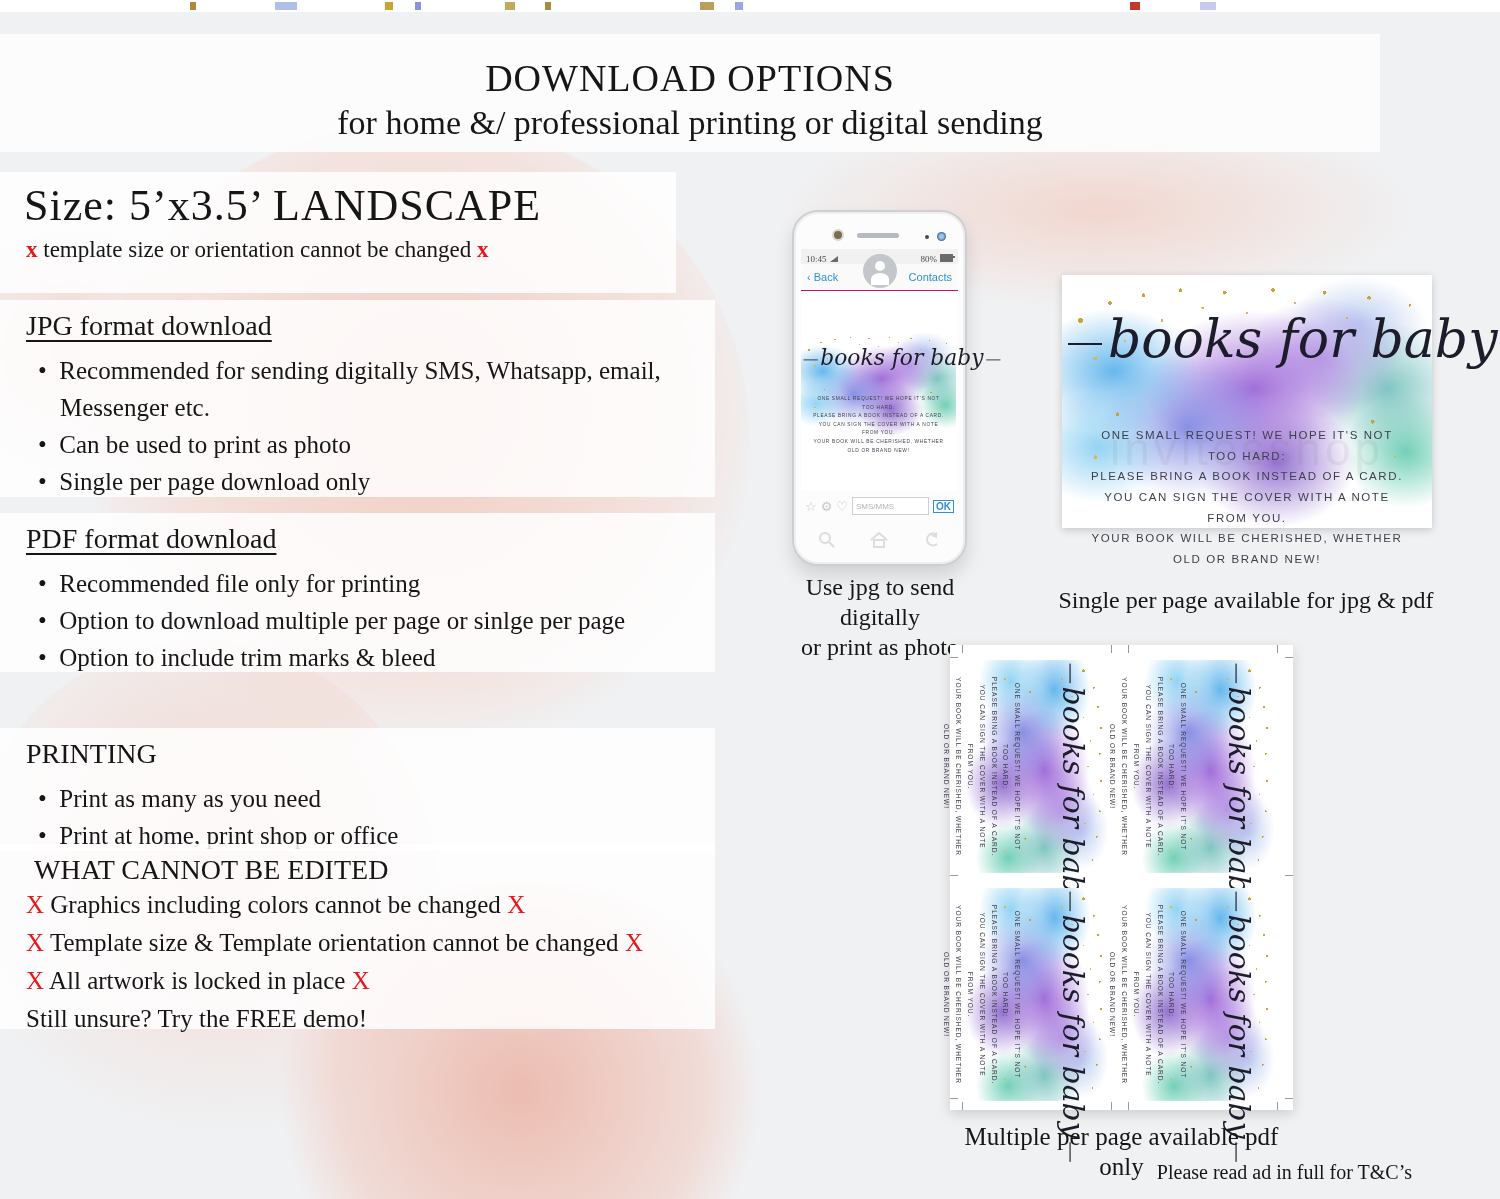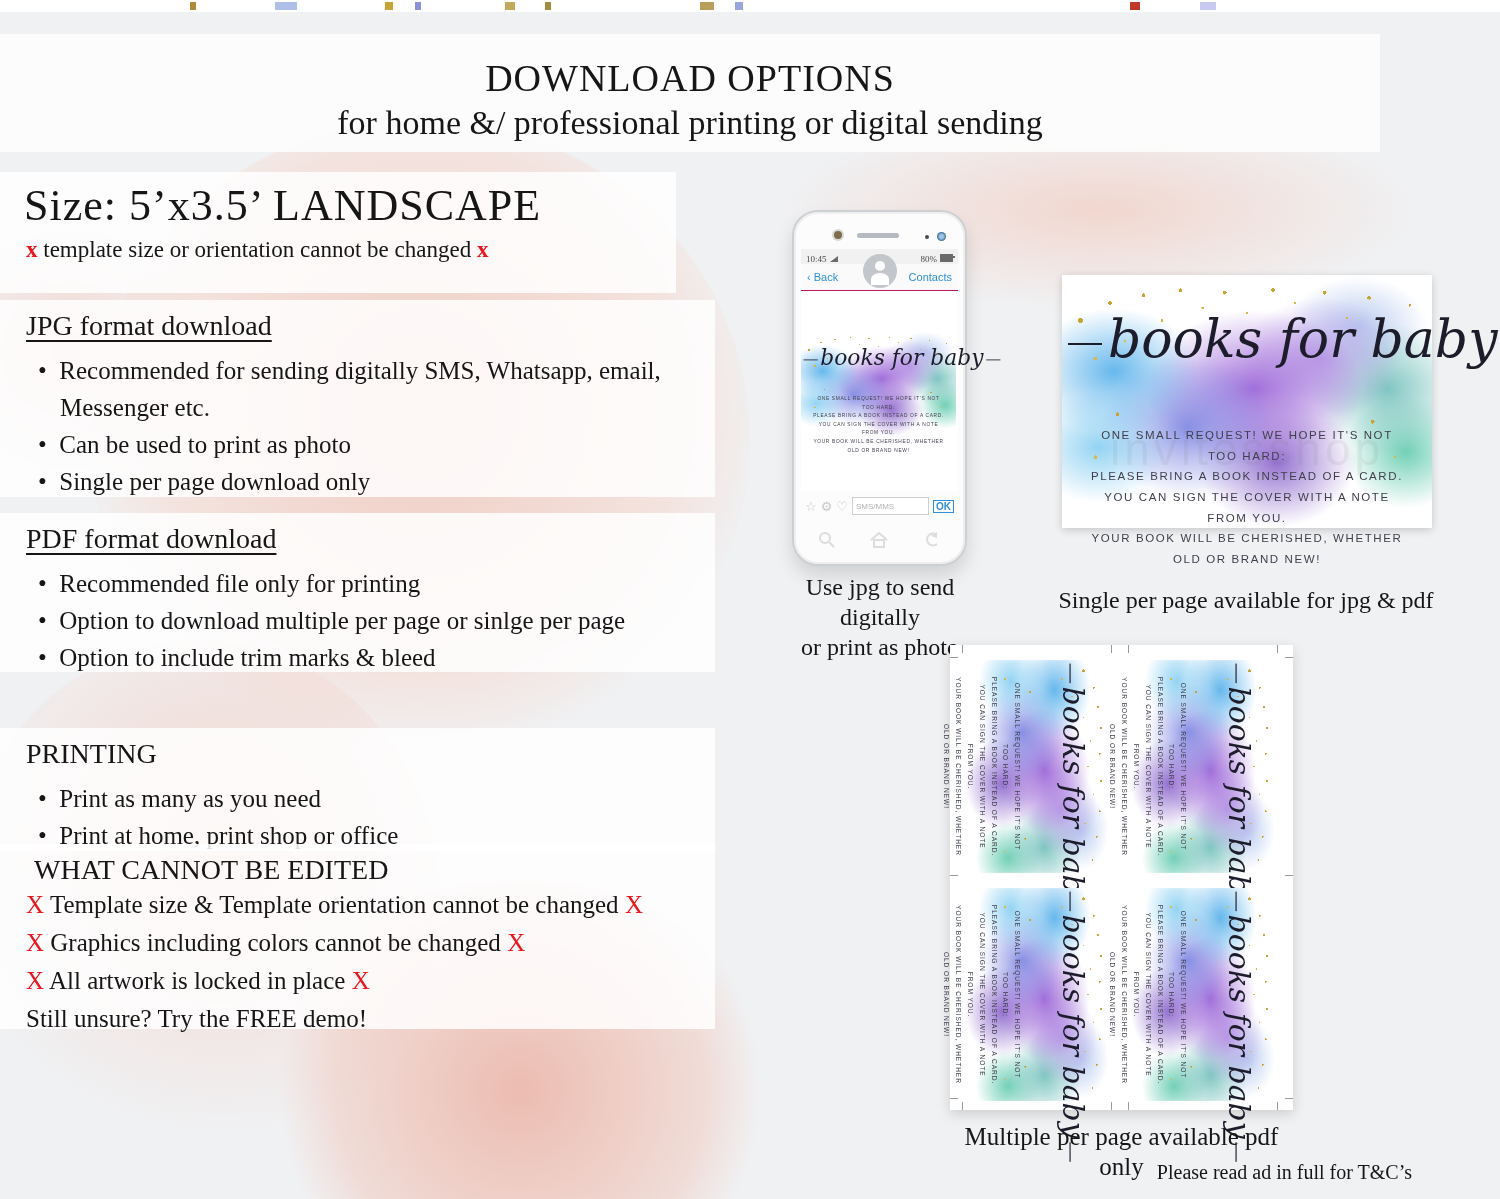--- a/index.html
+++ b/index.html
@@ -192,26 +192,26 @@
   <ul>
     <li>Print as many as you need</li>
     <li>Print at home, print shop or office</li>
   </ul>
 </div>
 
 <div class="abs band-left band band-edit sec">
   <div class="sec-h" style="padding-left:8px;">WHAT CANNOT BE EDITED</div>
   <div class="edit-line">
     <span class="xr2">X</span>
+    <span>Graphics including colors cannot be changed</span>
+    <span class="xr2">X</span>
+  </div>
+  <div class="edit-line">
+    <span class="xr2">X</span>
     <span>Template size &amp; Template orientation cannot be changed</span>
-    <span class="xr2">X</span>
-  </div>
-  <div class="edit-line">
-    <span class="xr2">X</span>
-    <span>Graphics including colors cannot be changed</span>
     <span class="xr2">X</span>
   </div>
   <div class="edit-line">
     <span class="xr2">X</span>
     <span>All artwork is locked in place</span>
     <span class="xr2">X</span>
   </div>
   <div class="edit-line">Still unsure? Try the FREE demo!</div>
 </div>
 

